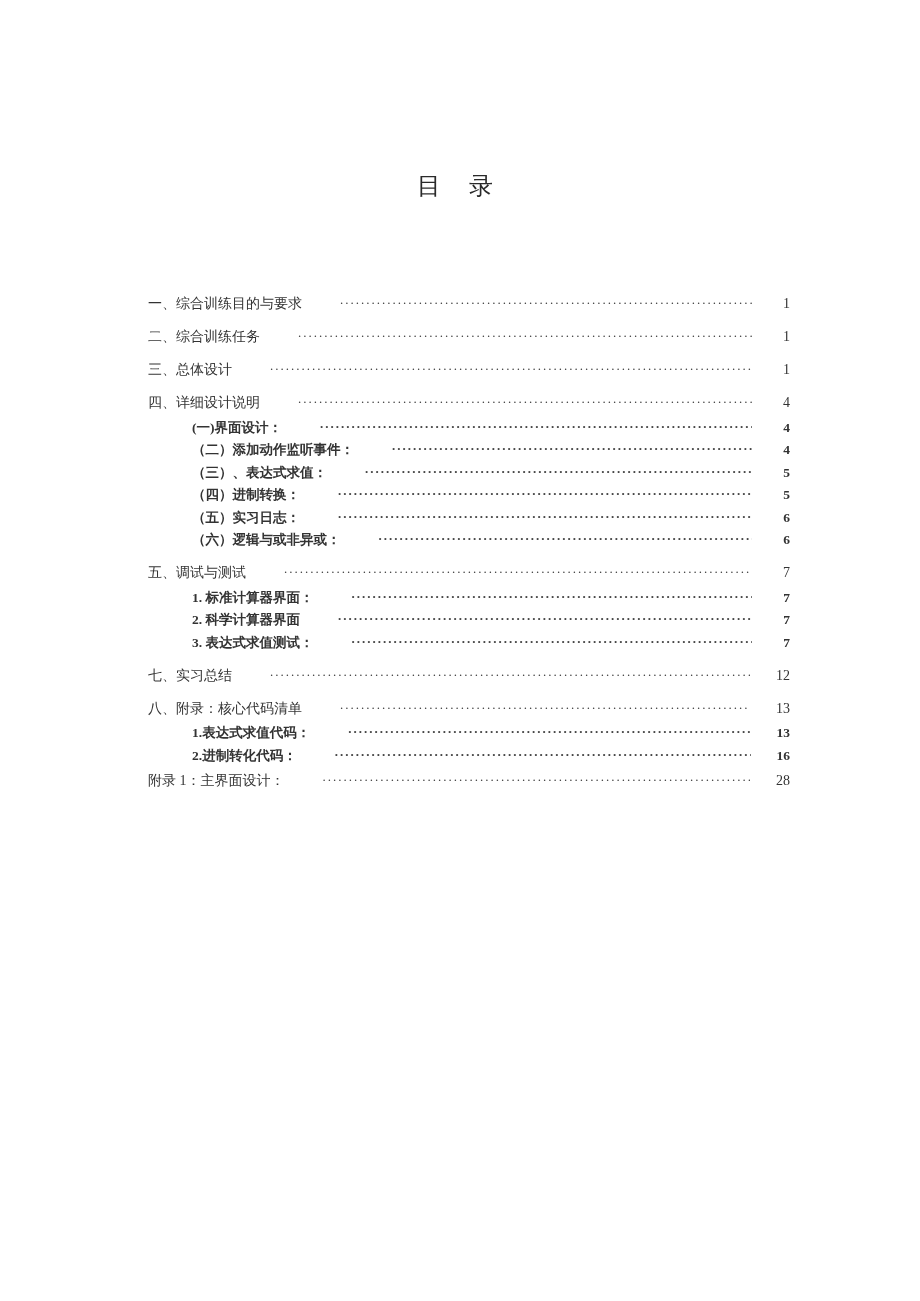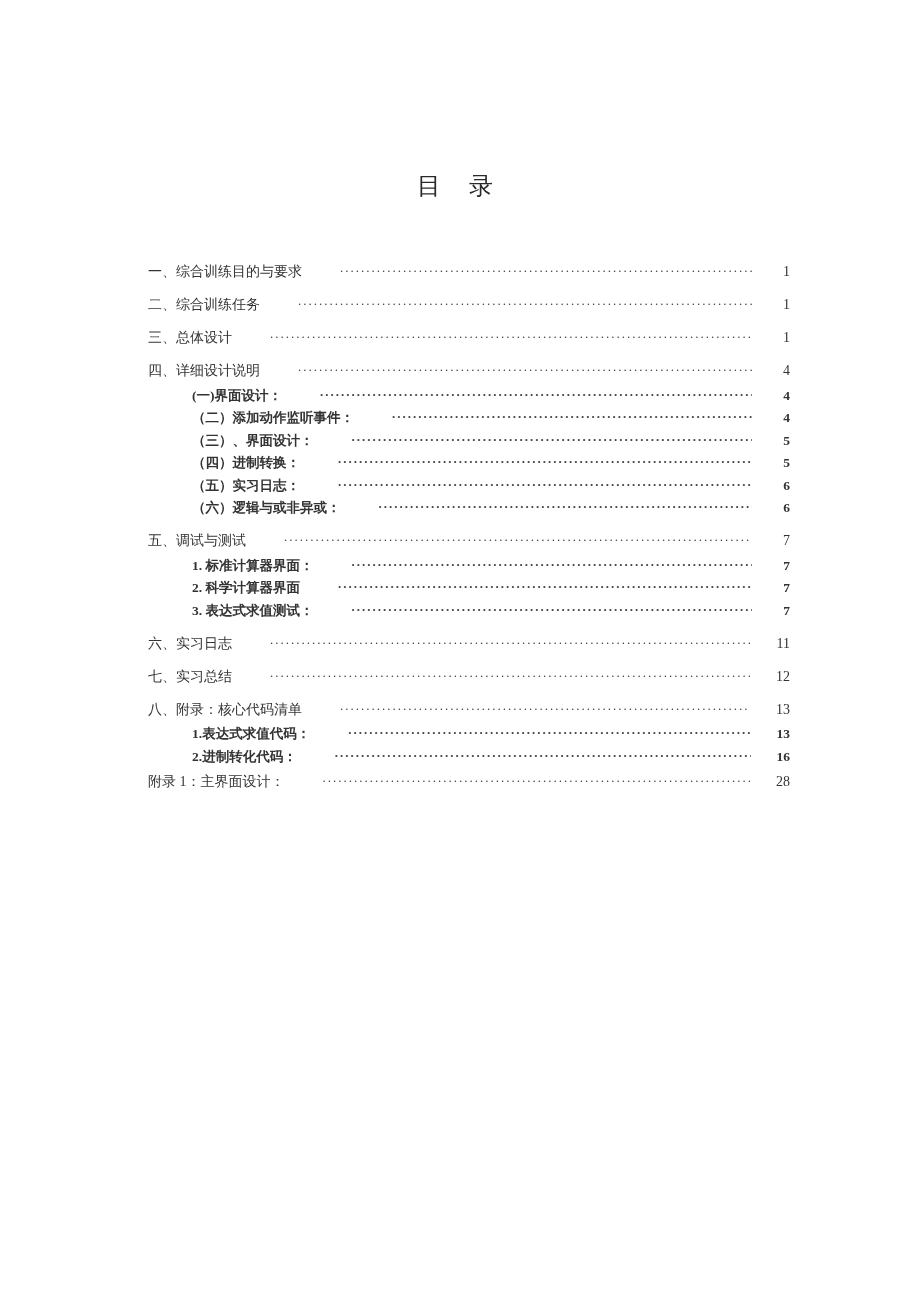--- a/index.html
+++ b/index.html
@@ -12,21 +12,21 @@
       position: relative;
     }
     .page {
       padding: 170px 130px 0 148px;
     }
     .title {
       text-align: center;
       font-size: 24px;
       font-weight: normal;
       letter-spacing: 28px;
-      margin-bottom: 60px;
+      margin-bottom: 92px;
       color: #2a2a2a;
     }
     .toc-entry {
       display: flex;
       align-items: baseline;
       font-size: 14px;
       color: #333;
       white-space: nowrap;
       gap: 20px;
     }
@@ -103,21 +103,21 @@
         <span class="toc-label">(一)界面设计：</span>
         <span class="toc-dots"></span>
         <span class="toc-page">4</span>
       </div>
       <div class="toc-entry level-2">
         <span class="toc-label">（二）添加动作监听事件：</span>
         <span class="toc-dots"></span>
         <span class="toc-page">4</span>
       </div>
       <div class="toc-entry level-2">
-        <span class="toc-label">（三）、界面设计：</span>
+        <span class="toc-label">（三）、表达式求值：</span>
         <span class="toc-dots"></span>
         <span class="toc-page">5</span>
       </div>
       <div class="toc-entry level-2">
         <span class="toc-label">（四）进制转换：</span>
         <span class="toc-dots"></span>
         <span class="toc-page">5</span>
       </div>
       <div class="toc-entry level-2">
         <span class="toc-label">（五）实习日志：</span>
@@ -143,25 +143,20 @@
         <span class="toc-label">2. 科学计算器界面</span>
         <span class="toc-dots"></span>
         <span class="toc-page">7</span>
       </div>
       <div class="toc-entry level-2">
         <span class="toc-label">3. 表达式求值测试：</span>
         <span class="toc-dots"></span>
         <span class="toc-page">7</span>
       </div>
       <div class="toc-entry level-1">
-        <span class="toc-label">六、实习日志</span>
-        <span class="toc-dots"></span>
-        <span class="toc-page">11</span>
-      </div>
-      <div class="toc-entry level-1">
         <span class="toc-label">七、实习总结</span>
         <span class="toc-dots"></span>
         <span class="toc-page">12</span>
       </div>
       <div class="toc-entry level-1">
         <span class="toc-label">八、附录：核心代码清单</span>
         <span class="toc-dots"></span>
         <span class="toc-page">13</span>
       </div>
       <div class="toc-entry level-2">

